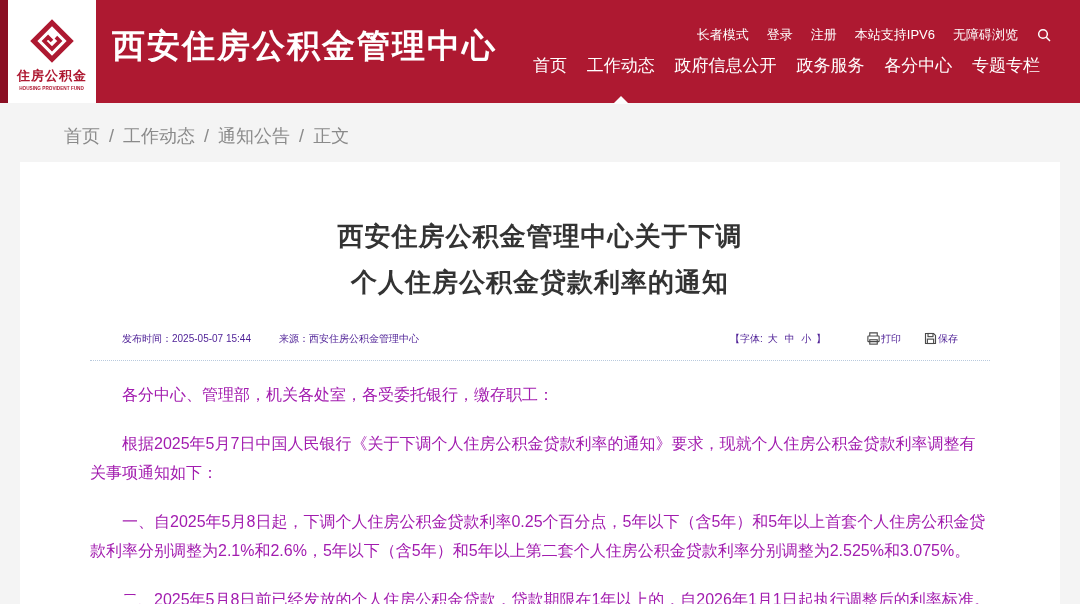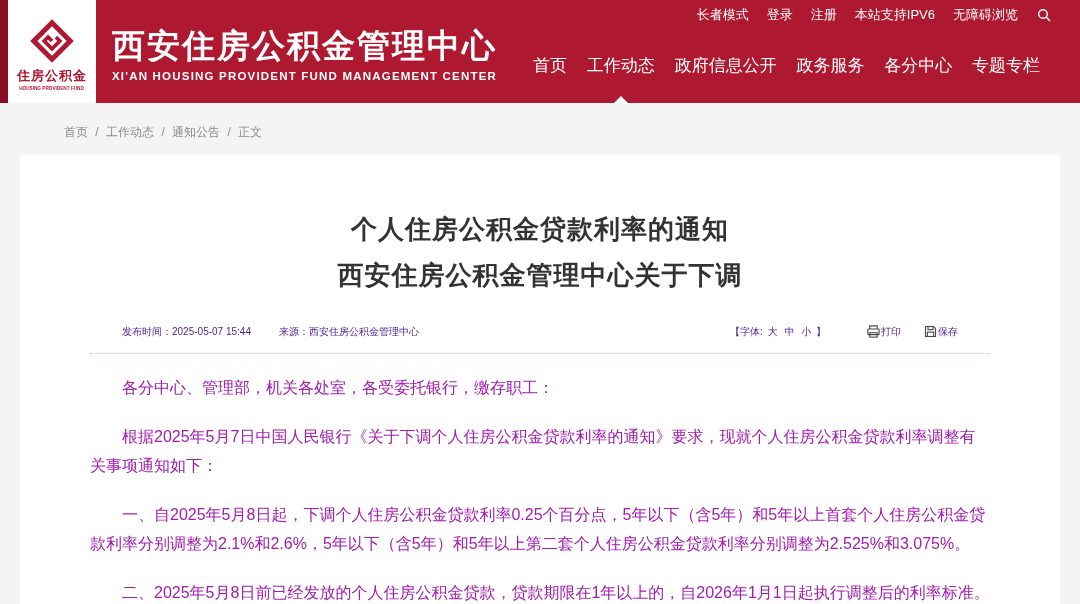--- a/index.html
+++ b/index.html
@@ -50,21 +50,21 @@
     letter-spacing:2px; white-space:nowrap; line-height:1.2;
   }
   .site-title-en {
     font-size:11.5px; font-weight:bold; color:#fff;
     letter-spacing:1.2px; white-space:nowrap; margin-top:4px;
   }
   .header-right {
     flex:1 1 auto;
     display:flex; flex-direction:column;
     justify-content:space-between;
-    padding:6px 28px 0 20px;
+    padding:26px 28px 0 20px;
   }
   .utility-bar {
     display:flex; justify-content:flex-end; align-items:center;
     gap:18px;
   }
   .utility-link { color:#fff; font-size:13px; cursor:pointer; white-space:nowrap; }
   .search-btn { display:flex; align-items:center; cursor:pointer; }
   .search-btn svg { width:16px; height:16px; }
   .nav-bar {
     display:flex; justify-content:space-between; align-items:center;
@@ -82,21 +82,21 @@
     left:50%; bottom:-25px;
     transform:translateX(-50%);
     width:0; height:0;
     border-left:8px solid transparent;
     border-right:8px solid transparent;
     border-bottom:8px solid #fdfdfd;
   }
   
   .breadcrumb {
     padding:21px 0 14px 64px;
-    font-size:12px; color:#8a8a8a;
+    font-size:18px; color:#8a8a8a;
     background:#f4f4f4;
   }
   .breadcrumb span { margin-right:4px; }
   .crumb { cursor:pointer; }
   
   .card {
     background:#fff;
     margin:0 20px;
     min-height:451px;
     padding:52px 70px 30px 70px;
@@ -151,21 +151,20 @@
         <rect x="22" y="22" width="56" height="56" stroke-width="11"></rect>
         <path d="M50 38 H62 V62 H38 V50 H50" stroke-width="8"></path>
       </g>
     </svg>
     <div class="logo-cn">住房公积金</div>
     <div class="logo-en">HOUSING PROVIDENT FUND</div>
   </div>
 
   <div class="site-title">
     <div class="site-title-cn">西安住房公积金管理中心</div>
-    <div class="site-title-en">XI'AN HOUSING PROVIDENT FUND MANAGEMENT CENTER</div>
   </div>
 
   <div class="header-right">
     <div class="utility-bar">
       <span class="utility-link">长者模式</span>
       <span class="utility-link">登录</span>
       <span class="utility-link">注册</span>
       <span class="utility-link">本站支持IPV6</span>
       <span class="utility-link">无障碍浏览</span>
       <span class="search-btn">
@@ -195,22 +194,22 @@
   <span>/</span>
   <span class="crumb">工作动态</span>
   <span>/</span>
   <span class="crumb">通知公告</span>
   <span>/</span>
   <span>正文</span>
 </div>
 
 <div class="card">
   <div class="article-title">
+    <div>西安住房公积金管理中心关于下调</div>
     <div>个人住房公积金贷款利率的通知</div>
-    <div>西安住房公积金管理中心关于下调</div>
   </div>
 
   <div class="meta-row">
     <div class="meta-left">
       <span class="meta-item">发布时间：</span>
       <span class="meta-item">2025-05-07 15:44</span>
       <span class="meta-item meta-source">来源：</span>
       <span class="meta-item">西安住房公积金管理中心</span>
     </div>
     <div class="meta-right">

